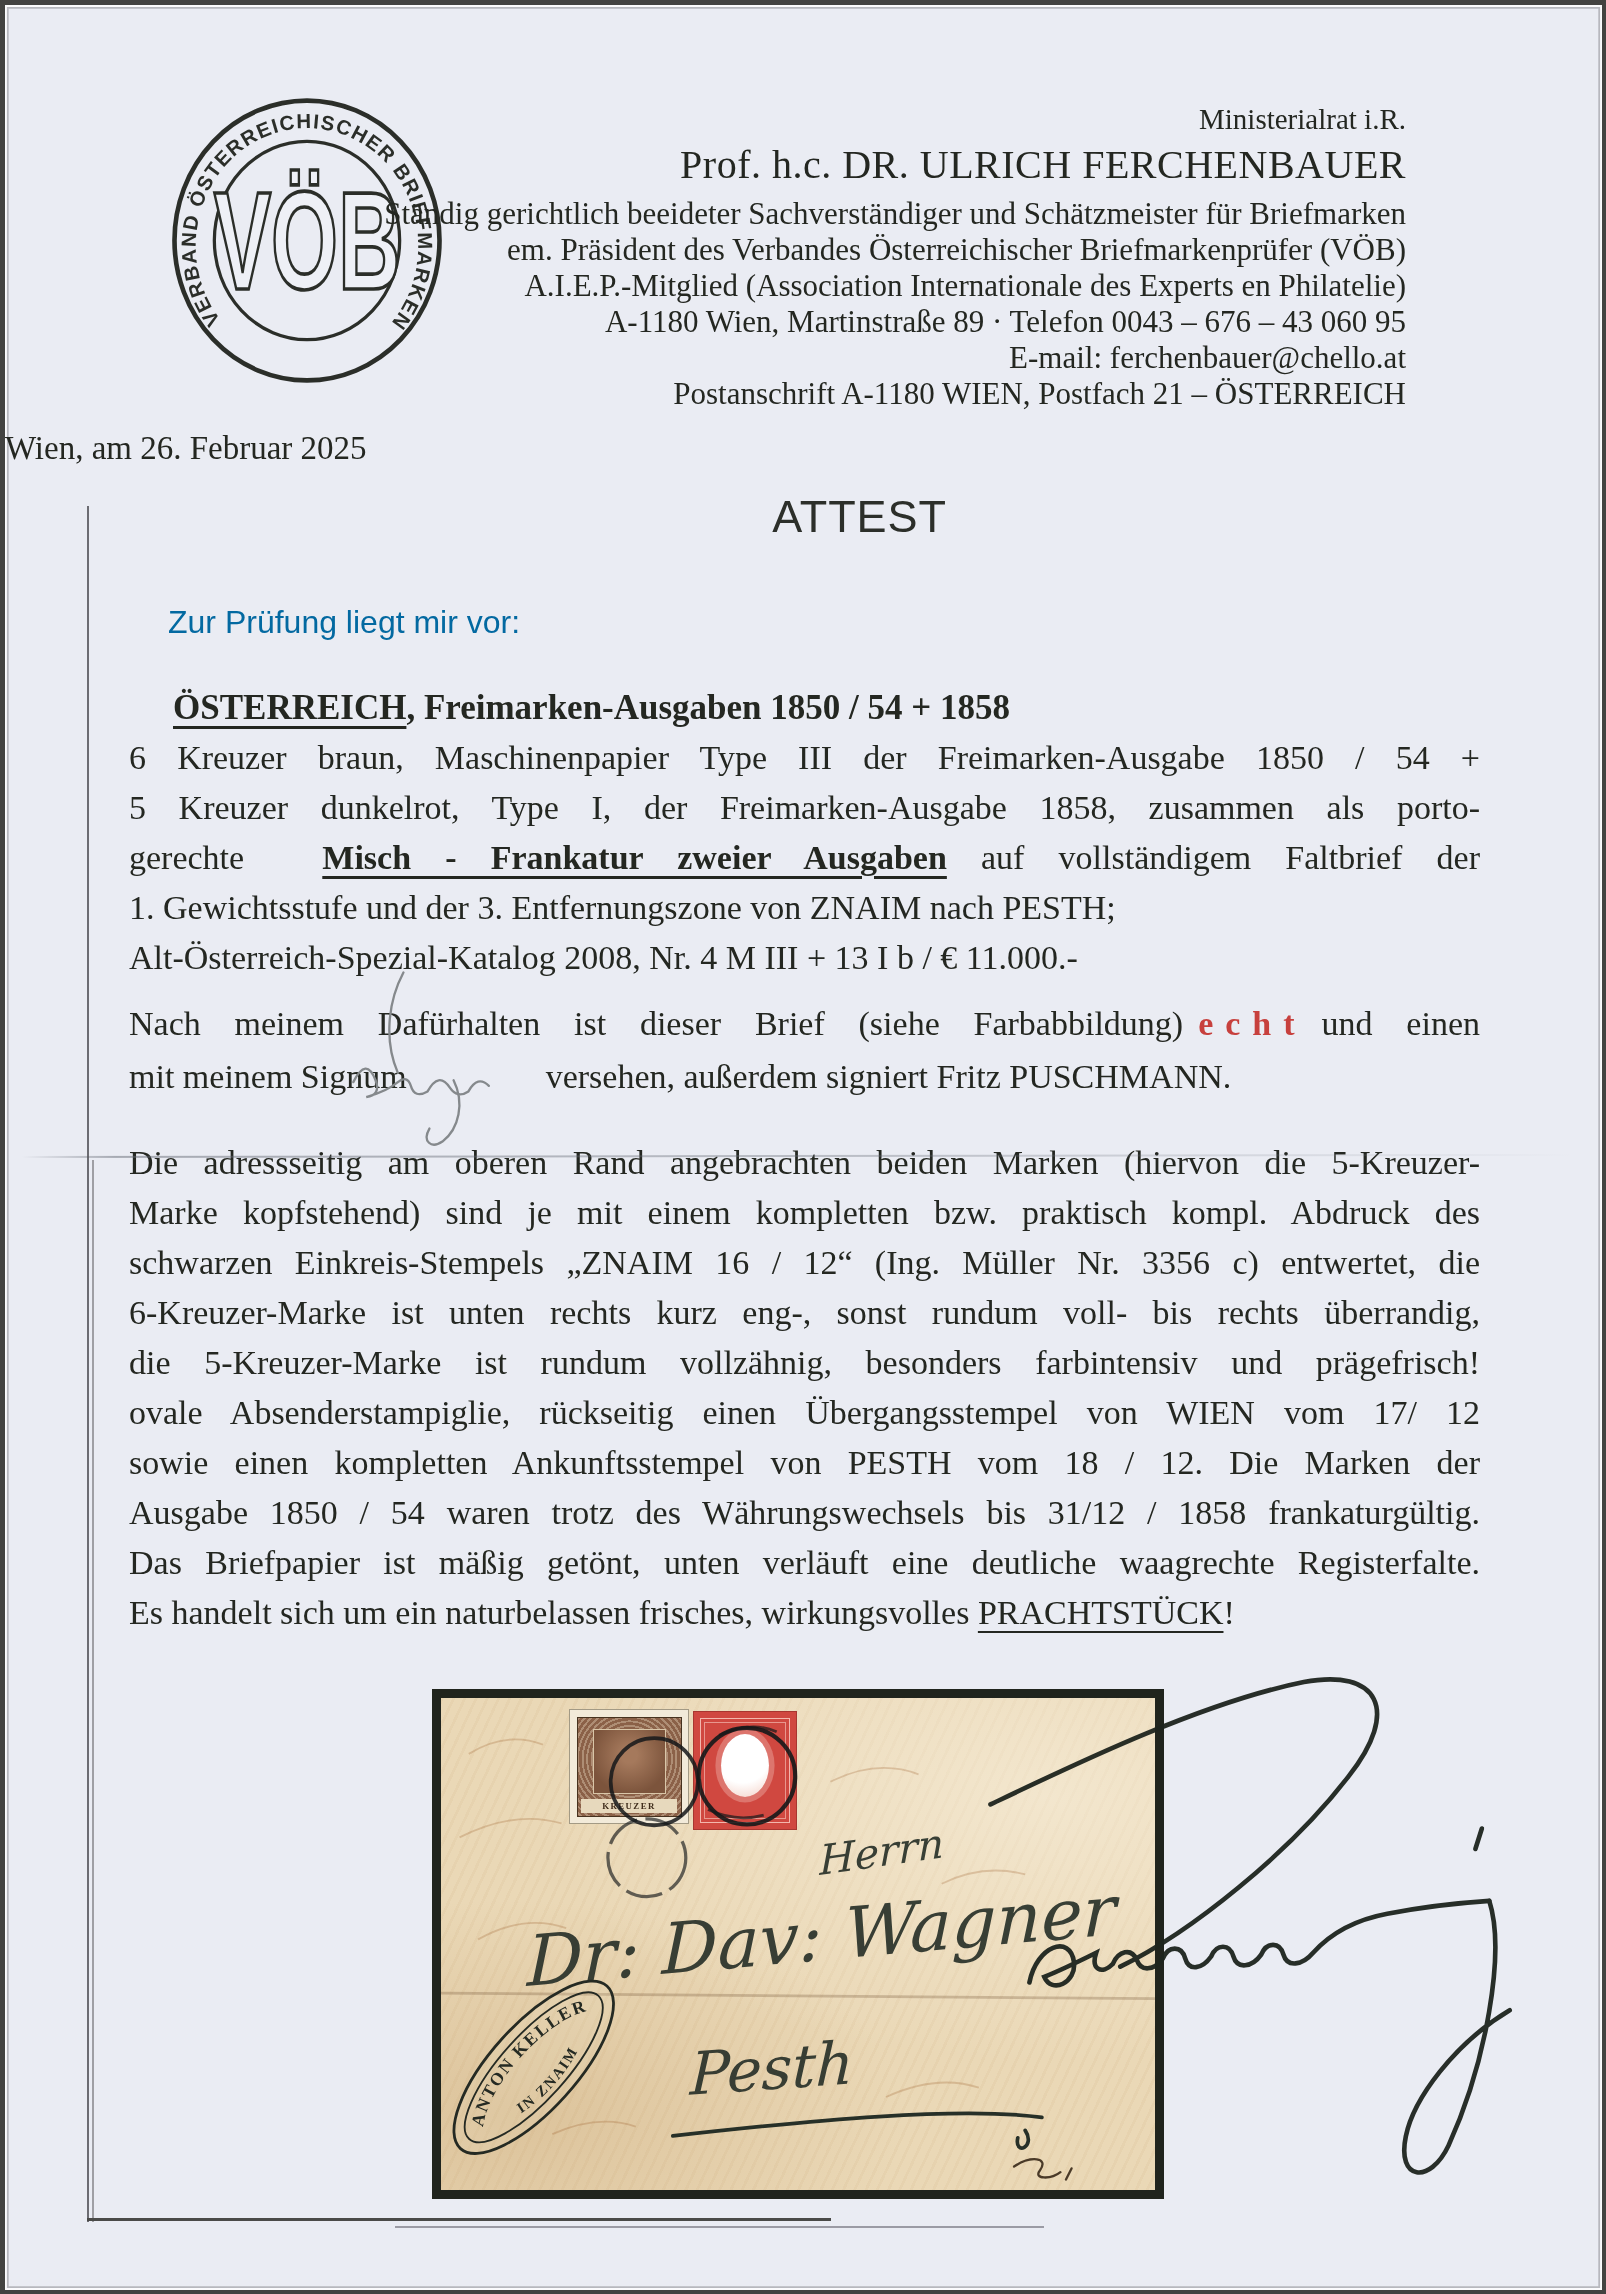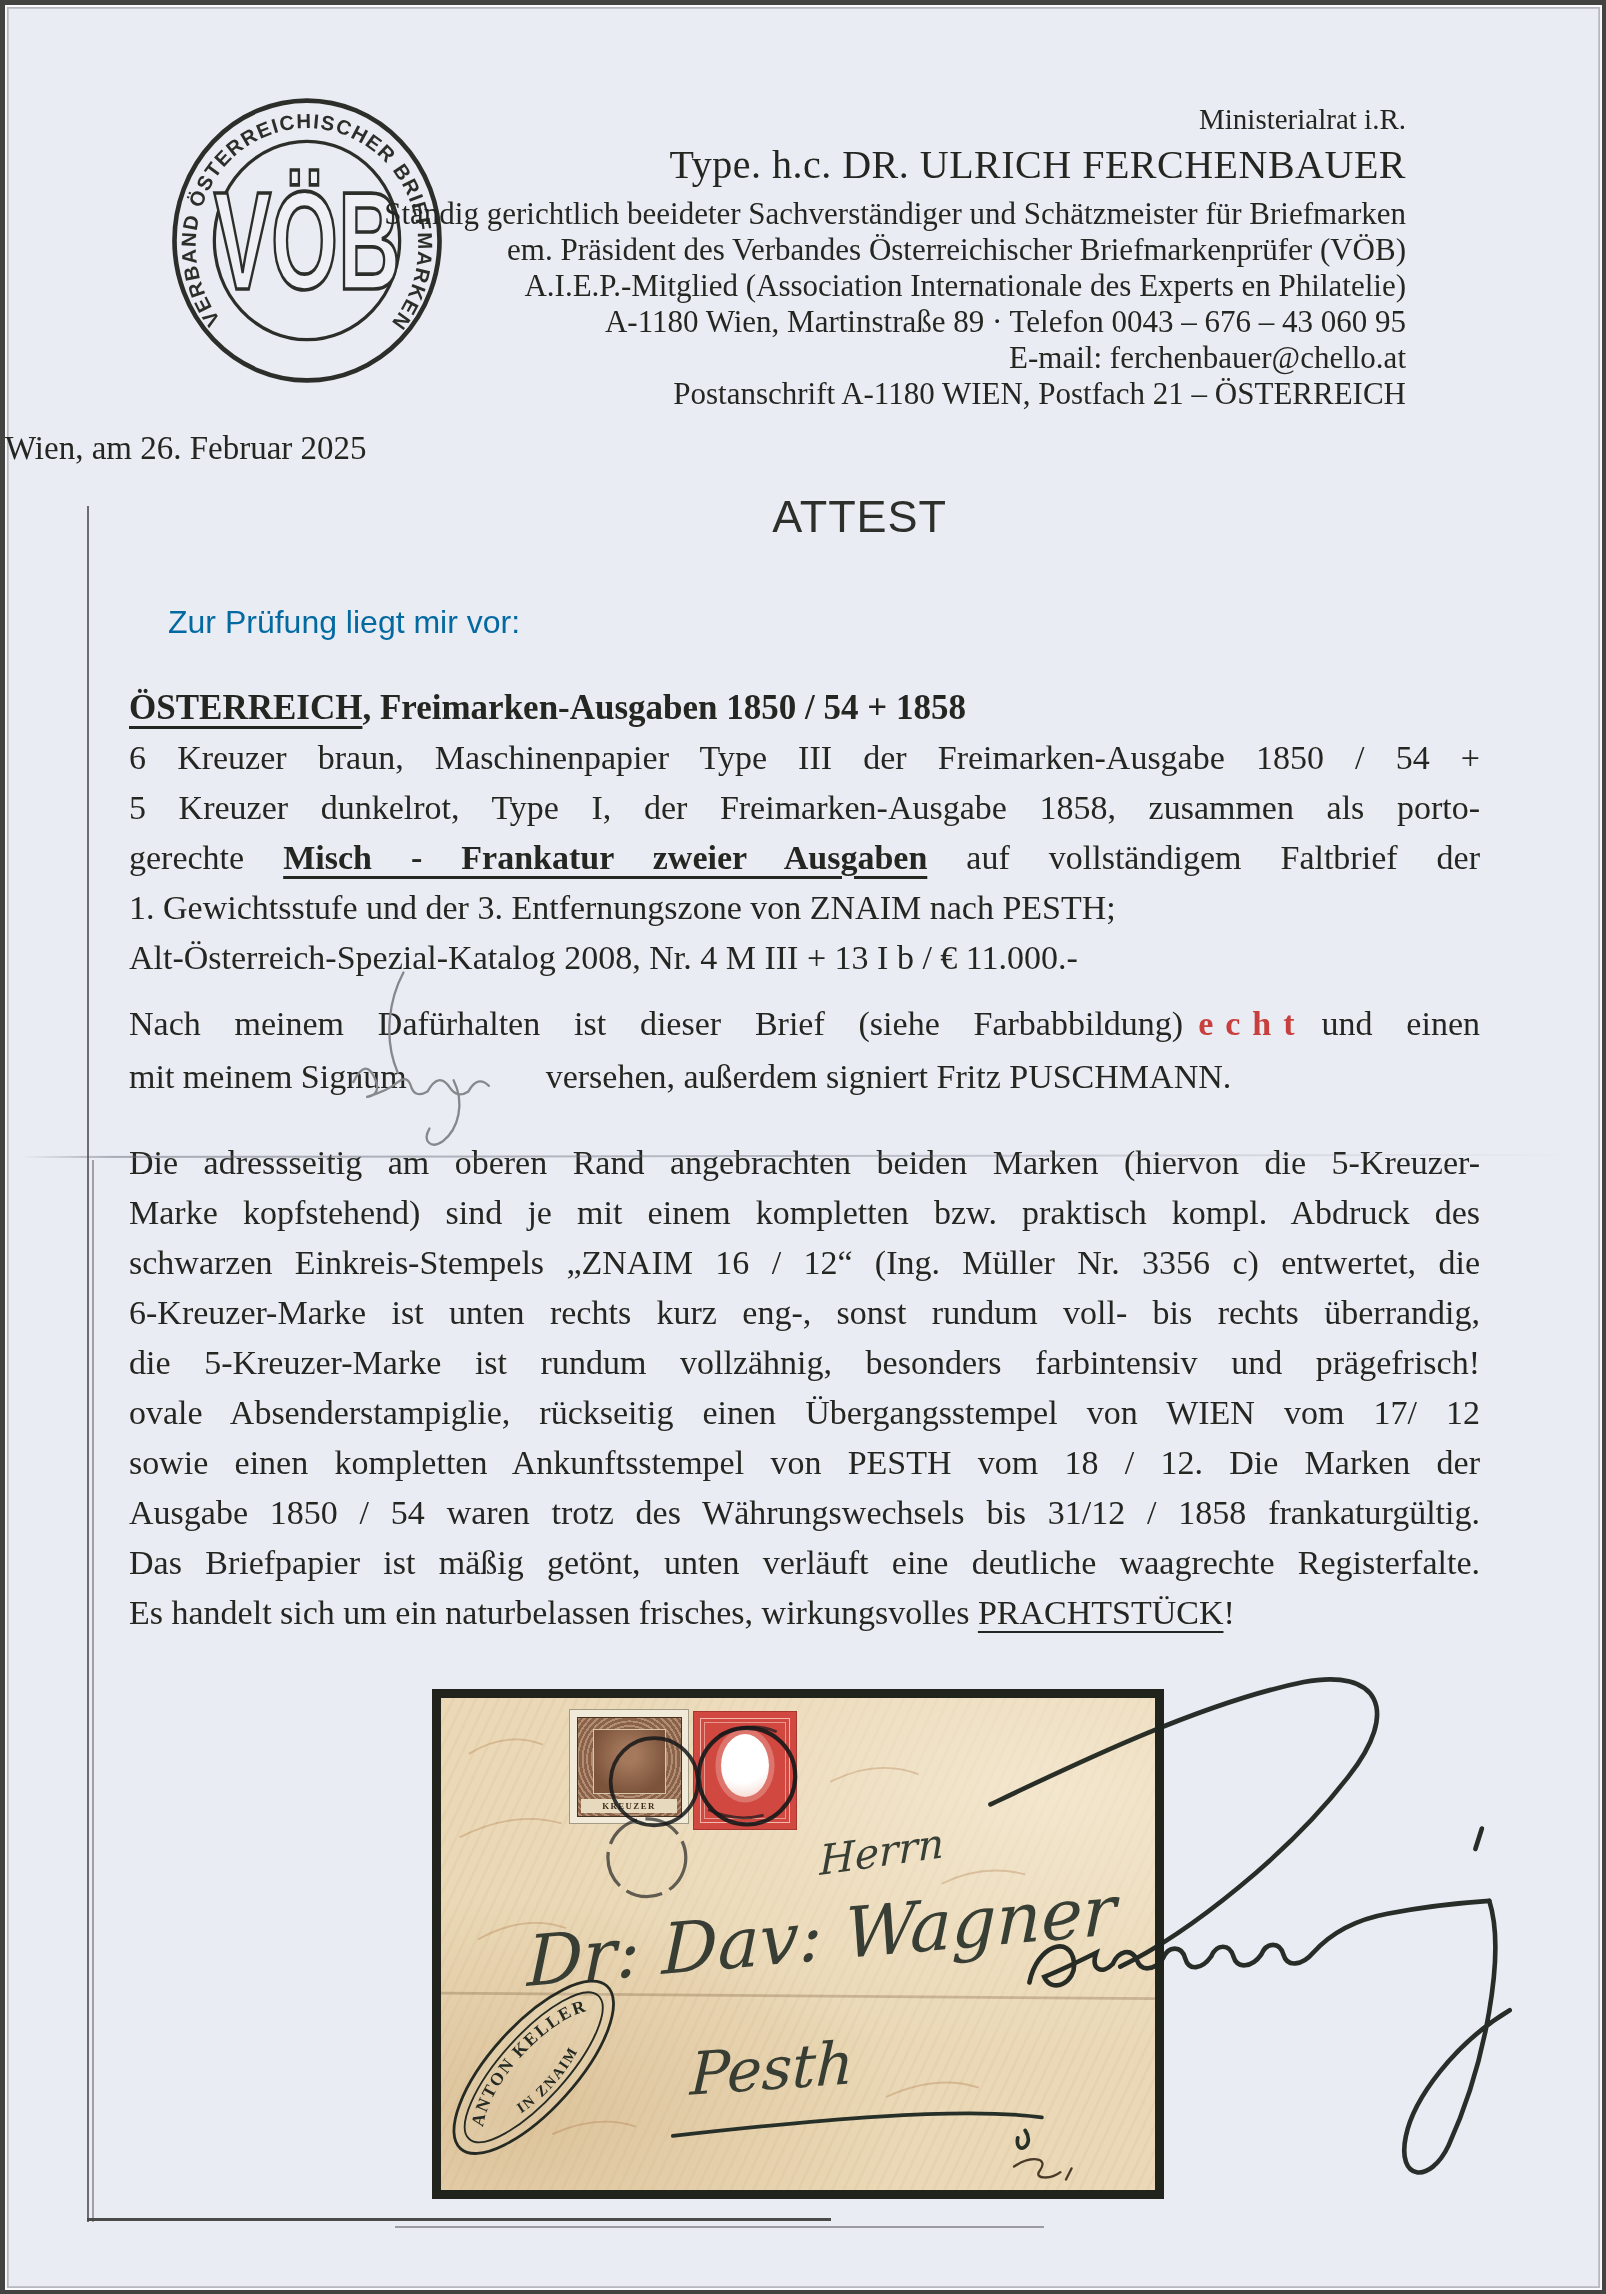--- a/index.html
+++ b/index.html
@@ -21,21 +21,21 @@
     font-family:"Liberation Sans",sans-serif;font-size:45px;letter-spacing:0.9px;color:#2c2f2a;}
   .intro{position:absolute;left:163px;top:599px;font-family:"Liberation Sans",sans-serif;
     font-size:32px;color:#0369a1;}
   
   .para{position:absolute;left:124px;width:1351px;font-size:34px;}
   .p1{top:678px;line-height:50px;}
   .p2{top:992px;line-height:53px;}
   .p3{top:1133px;line-height:50px;}
   .jl{text-align:justify;text-align-last:justify;}
   .head{font-size:35px;font-weight:bold;}
-  .bu{font-weight:bold;text-decoration:underline;text-decoration-thickness:2.8px;text-underline-offset:6.5px;}
+  .bu{font-weight:bold;text-decoration:underline;text-decoration-thickness:2.8px;text-underline-offset:6.5px;margin-left:44px;}
   .u{text-decoration:underline;text-decoration-thickness:2.3px;text-underline-offset:6.5px;}
   .red{color:#c7403d;font-weight:bold;letter-spacing:12px;margin:0 15px;}
   .sigspace{display:inline-block;width:139px;}
   
   .vline1{position:absolute;left:82px;top:501px;width:1.9px;height:1716px;background:#56565a;opacity:.85;}
   .vline2{position:absolute;left:87px;top:1155px;width:1.9px;height:1062px;background:#6c6c70;opacity:.6;}
   .crease{position:absolute;left:16.7px;top:1150px;width:1551px;height:1.9px;transform:rotate(-.08deg);
     background:linear-gradient(90deg,rgba(100,105,115,0),rgba(100,105,115,.5) 6%,rgba(100,105,115,.35) 55%,rgba(130,135,145,.15) 85%,rgba(130,135,145,0));}
   .hline1{position:absolute;left:82px;top:2213px;width:744px;height:2.8px;background:#4a4a48;}
   .hline2{position:absolute;left:390px;top:2221px;width:649px;height:1.9px;background:#80808a;opacity:.75;}
@@ -78,21 +78,21 @@
     <ellipse rx="100" ry="107" fill="none" stroke="#2b2e29" stroke-width="3.5"></ellipse>
     <path id="ringPath" d="M -93 86 A 120 127 0 1 1 93 86" fill="none"></path>
     <text font-family="Liberation Sans, sans-serif" font-size="22" font-weight="bold" fill="#2b2e29" letter-spacing="1.5">
       <textPath href="#ringPath">VERBAND ÖSTERREICHISCHER BRIEFMARKENPRÜFER</textPath>
     </text>
     <text y="52" x="0" text-anchor="middle" font-family="Liberation Sans, sans-serif" font-size="150" font-weight="bold" fill="#eef0f6" stroke="#2b2e29" stroke-width="4" transform="scale(0.62,1)">VÖB</text>
   </svg>
 
   <div class="hdr">
     <div class="l0">Ministerialrat i.R.</div>
-    <div class="l1">Type. h.c. DR. ULRICH FERCHENBAUER</div>
+    <div class="l1">Prof. h.c. DR. ULRICH FERCHENBAUER</div>
     <div class="l">Ständig gerichtlich beeideter Sachverständiger und Schätzmeister für Briefmarken</div>
     <div class="l">em. Präsident des Verbandes Österreichischer Briefmarkenprüfer (VÖB)</div>
     <div class="l">A.I.E.P.-Mitglied (Association Internationale des Experts en Philatelie)</div>
     <div class="l">A-1180 Wien, Martinstraße 89 · Telefon 0043 – 676 – 43 060 95</div>
     <div class="l">E-mail: ferchenbauer@chello.at</div>
     <div class="l">Postanschrift A-1180 WIEN, Postfach 21 – ÖSTERREICH</div>
   </div>
 
   <div class="date">Wien, am 26. Februar 2025</div>
   <div class="attest">ATTEST</div>

